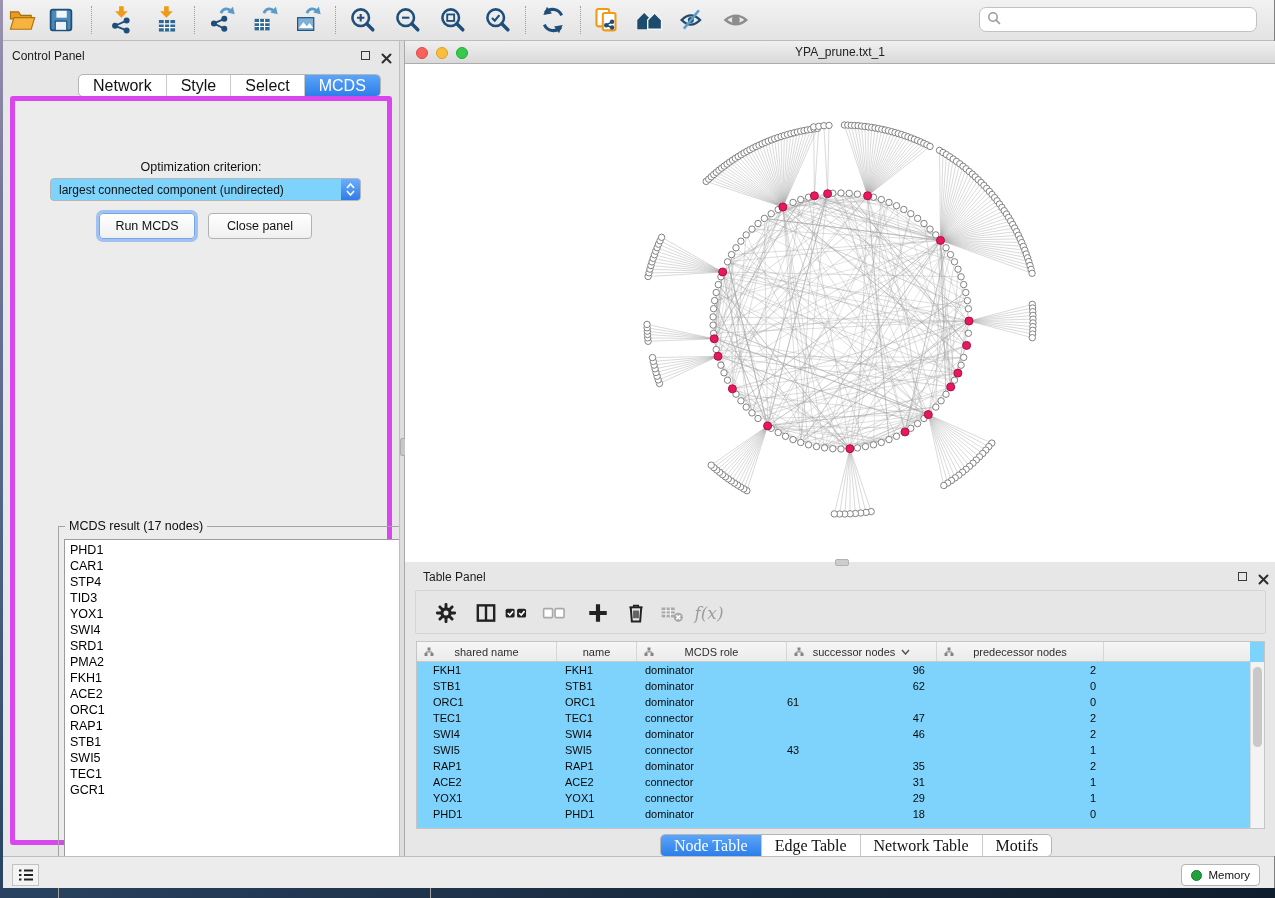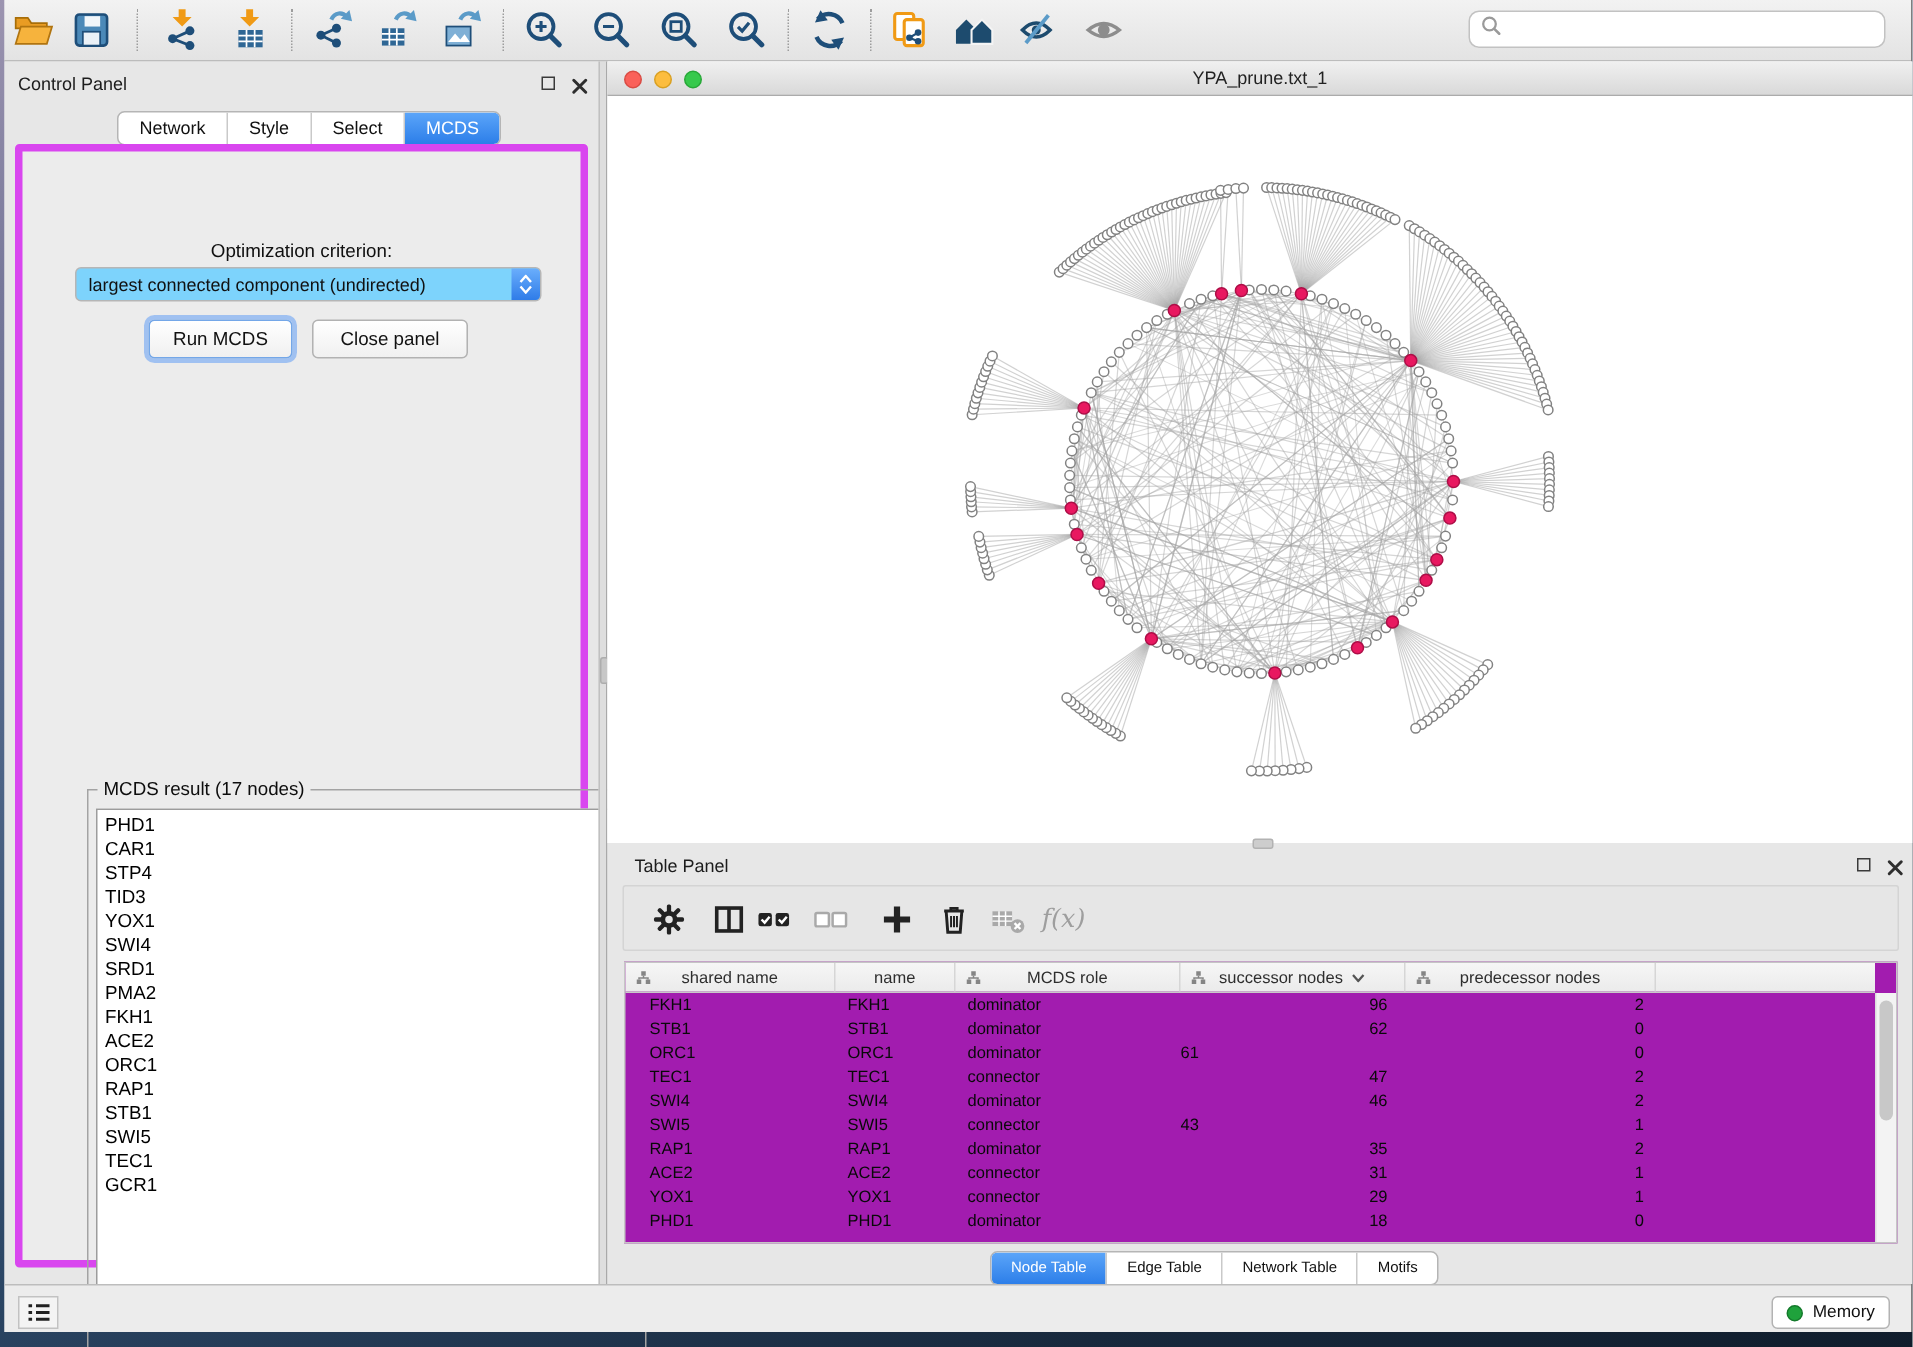--- a/index.html
+++ b/index.html
@@ -16,21 +16,21 @@
   .tb-sep{position:absolute;top:6px;height:28px;width:0;border-left:1px dotted #9d9d9d;}
   .searchbox{position:absolute;left:976px;top:7px;width:278px;height:25px;background:#fff;
     border:1px solid #c2c2c2;border-radius:7px;box-sizing:border-box;display:flex;align-items:center;padding-left:7px;}
   .searchbox input{border:none;outline:none;flex:1;font-size:12px;background:transparent;margin-left:5px;font-family:"Liberation Sans",sans-serif;}
   
   .control-panel{position:absolute;left:0;top:41px;width:396px;height:815px;background:#e7e7e7;}
   .panel-title{position:absolute;left:9px;top:8px;font-size:12px;color:#1c1c1c;}
   .float-ic{position:absolute;width:9px;height:9px;border:1.4px solid #3a3a3a;box-sizing:border-box;top:10px;}
   .close-ic{position:absolute;top:9px;width:11px;height:11px;}
   .ctl-tabs{position:absolute;left:75px;top:33px;height:21px;display:flex;border:1px solid #b5b5b5;border-radius:5px;background:#fff;overflow:hidden;}
-  .ctl-tabs>div{font-size:12px;line-height:21px;padding:0 14px;color:#111;border-left:1px solid #c9c9c9;cursor:default;white-space:nowrap;}
+  .ctl-tabs>div{font-size:16px;line-height:21px;padding:0 14px;color:#111;border-left:1px solid #c9c9c9;cursor:default;white-space:nowrap;}
   .ctl-tabs>div:first-child{border-left:none;}
   .ctl-tabs>div.sel{background:linear-gradient(#5ba5f9,#2c7ee9);color:#fff;}
   .ctl-content{position:absolute;left:7px;top:55px;width:382px;height:749px;background:#ececec;border:5px solid #d946ef;border-radius:3px;box-sizing:border-box;}
   .crit-label{position:absolute;left:0;width:100%;top:59px;text-align:center;font-size:12.5px;color:#101010;}
   .crit-select{position:absolute;left:35px;top:77px;width:311px;height:23px;background:#7dd3fc;border:1px solid #b6b6b6;border-radius:4px;box-sizing:border-box;display:flex;align-items:center;}
   .crit-select .val{flex:1;font-size:12px;padding-left:8px;color:#111;white-space:nowrap;overflow:hidden;}
   .crit-select .step{width:19px;height:21px;background:linear-gradient(#6aaefc,#2f7ce8);border-radius:0 3px 3px 0;display:flex;flex-direction:column;align-items:center;justify-content:center;gap:1px;}
   .btn{position:absolute;top:112px;height:26px;background:linear-gradient(#ffffff,#f0f0f0);border:1px solid #b2b2b2;border-radius:4px;font-size:12.5px;color:#111;display:flex;align-items:center;justify-content:center;box-sizing:border-box;cursor:default;}
   .btn.focus{box-shadow:0 0 0 3px rgba(110,165,245,.6);border-color:#74a7e8;}
   .fieldset{position:absolute;left:11px;top:425px;width:371px;height:372px;border:1px solid #a3a3a3;margin-left:32px;}
@@ -46,32 +46,32 @@
   .network-panel{position:absolute;left:402px;top:41px;width:870px;height:521px;background:#fff;}
   .net-titlebar{position:absolute;left:0;top:0;width:100%;height:23px;background:linear-gradient(#f0f0f0,#d9d9d9);border-bottom:1px solid #ababab;box-sizing:border-box;}
   .traffic{position:absolute;top:5.5px;width:12px;height:12px;border-radius:50%;box-sizing:border-box;}
   .net-title{position:absolute;left:0;top:4px;width:100%;text-align:center;font-size:12px;color:#222;}
   .net-canvas{position:absolute;left:0;top:23px;width:870px;height:498px;background:#fff;}
   
   .table-panel{position:absolute;left:402px;top:562px;width:870px;height:294px;background:#e7e7e7;}
   .tp-toolbar{position:absolute;left:10px;top:28px;width:851px;height:44px;background:#e6e6e6;border:1px solid #d4d4d4;border-radius:2px;box-sizing:border-box;}
   .tp-ic{position:absolute;top:9px;width:30px;height:26px;display:flex;align-items:center;justify-content:center;}
   .fx{font-family:"DejaVu Serif",serif;font-style:italic;font-size:17px;color:#9e9e9e;}
-  .grid{position:absolute;left:11px;top:79px;width:849px;height:188px;background:#a21caf;border:1px solid #c5c5c5;box-sizing:border-box;padding-left:44px;}
+  .grid{position:absolute;left:11px;top:79px;width:849px;height:188px;background:#7dd3fc;border:1px solid #c5c5c5;box-sizing:border-box;padding-left:44px;}
   .grid-head{position:absolute;left:0;top:0;right:14px;height:20px;display:flex;background:linear-gradient(#f6f6f6,#ebebeb);border-bottom:1px solid #c9c9c9;box-sizing:border-box;}
   .gh-cell{position:relative;height:100%;border-right:1px solid #d6d6d6;box-sizing:border-box;display:flex;align-items:center;justify-content:center;font-size:11px;color:#2e2e2e;}
   .gh-cell .cicon{position:absolute;left:7px;top:5px;}
   .gh-cell .sort{margin-left:6px;display:inline-flex;}
   .grid-rows{position:absolute;left:0;top:20px;right:14px;bottom:0;overflow:hidden;}
   .g-row{display:flex;height:16px;}
   .g-cell{font-size:11px;color:#090909;line-height:16px;white-space:nowrap;overflow:hidden;box-sizing:border-box;}
   .grid-scroll{position:absolute;right:0;top:20px;bottom:0;width:14px;background:#f3f3f3;border-left:1px solid #dcdcdc;box-sizing:border-box;}
   .grid-thumb{position:absolute;left:2px;right:2px;top:5px;height:80px;background:#c8c8c8;border-radius:5px;}
   .bottom-tabs{position:absolute;left:255px;top:272px;height:21px;display:flex;border:1px solid #b5b5b5;border-radius:5px;background:#fff;overflow:hidden;}
-  .bottom-tabs>div{font-size:10px;line-height:21px;padding:0 13px;color:#111;border-left:1px solid #c9c9c9;white-space:nowrap;}
+  .bottom-tabs>div{font-size:16px;line-height:21px;padding:0 13px;color:#111;border-left:1px solid #c9c9c9;white-space:nowrap;font-family:Liberation Serif, serif;}
   .bottom-tabs>div:first-child{border-left:none;}
   .bottom-tabs>div.sel{background:linear-gradient(#5ba5f9,#2c7ee9);color:#fff;}
   .h-handle{position:absolute;left:430px;top:-3px;width:12px;height:5px;background:#cdcdcd;border:1px solid #b2b2b2;border-radius:2px;}
   
   .status-bar{position:absolute;left:0;top:856px;width:100%;height:32px;background:#ececec;border-top:1px solid #bdbdbd;box-sizing:border-box;}
   .list-btn{position:absolute;left:9px;top:7px;width:27px;height:22px;background:#f4f4f4;border:1px solid #c2c2c2;display:flex;align-items:center;justify-content:center;box-sizing:border-box;}
   .mem-btn{position:absolute;right:14px;top:7px;height:22px;background:#fff;border:1px solid #b3b3b3;border-radius:4px;display:flex;align-items:center;padding:0 9px;gap:6px;box-sizing:border-box;}
   .mem-dot{width:11px;height:11px;border-radius:50%;background:#1fa23c;border:1px solid #147a2b;box-sizing:border-box;}
   .mem-label{font-size:11.5px;color:#111;}
 </style>

